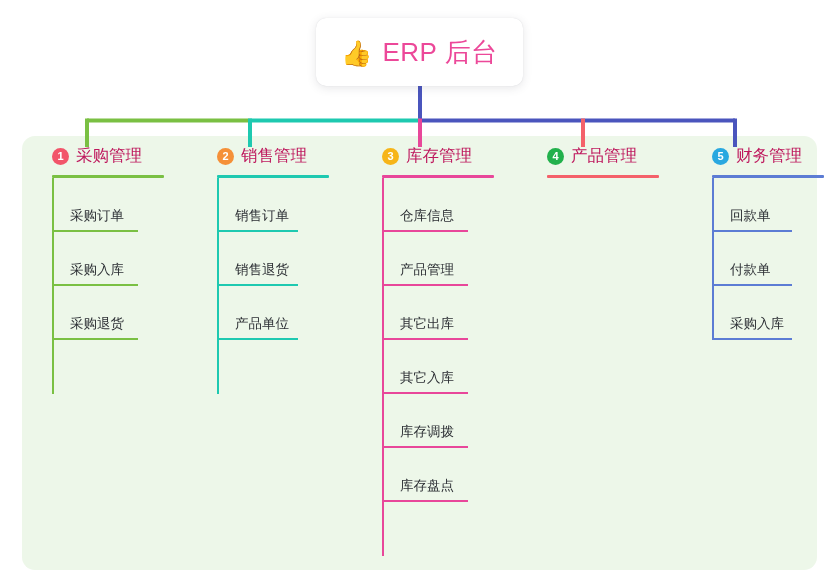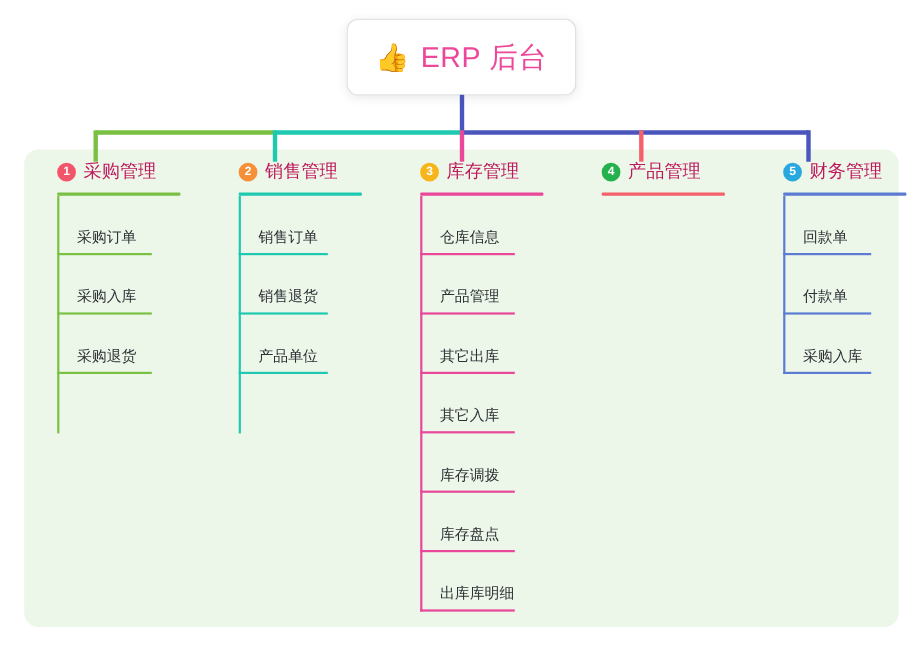--- a/index.html
+++ b/index.html
@@ -224,24 +224,20 @@
           <div class="leaf-rule" style="background: rgb(232, 71, 154); width: 86px;"></div>
         </div>
         <div class="leaf">
           <span class="leaf-label">库存调拨</span>
           <div class="leaf-rule" style="background: rgb(232, 71, 154); width: 86px;"></div>
         </div>
         <div class="leaf">
           <span class="leaf-label">库存盘点</span>
           <div class="leaf-rule" style="background: rgb(232, 71, 154); width: 86px;"></div>
         </div>
-        <div class="leaf">
-          <span class="leaf-label">出库库明细</span>
-          <div class="leaf-rule" style="background: rgb(232, 71, 154); width: 86px;"></div>
-        </div>
       </div>
     </div>
     <div class="column" style="left: 531px; width: 155px;">
       <div class="col-head">
         <span class="badge" style="background: rgb(34, 177, 76);">4</span>
         <span class="col-title">产品管理</span>
       </div>
       <div class="head-rule" style="background: rgb(244, 97, 106); width: 112px; margin-left: 16px;"></div>
     </div>
     <div class="column" style="left: 696px; width: 150px;">

